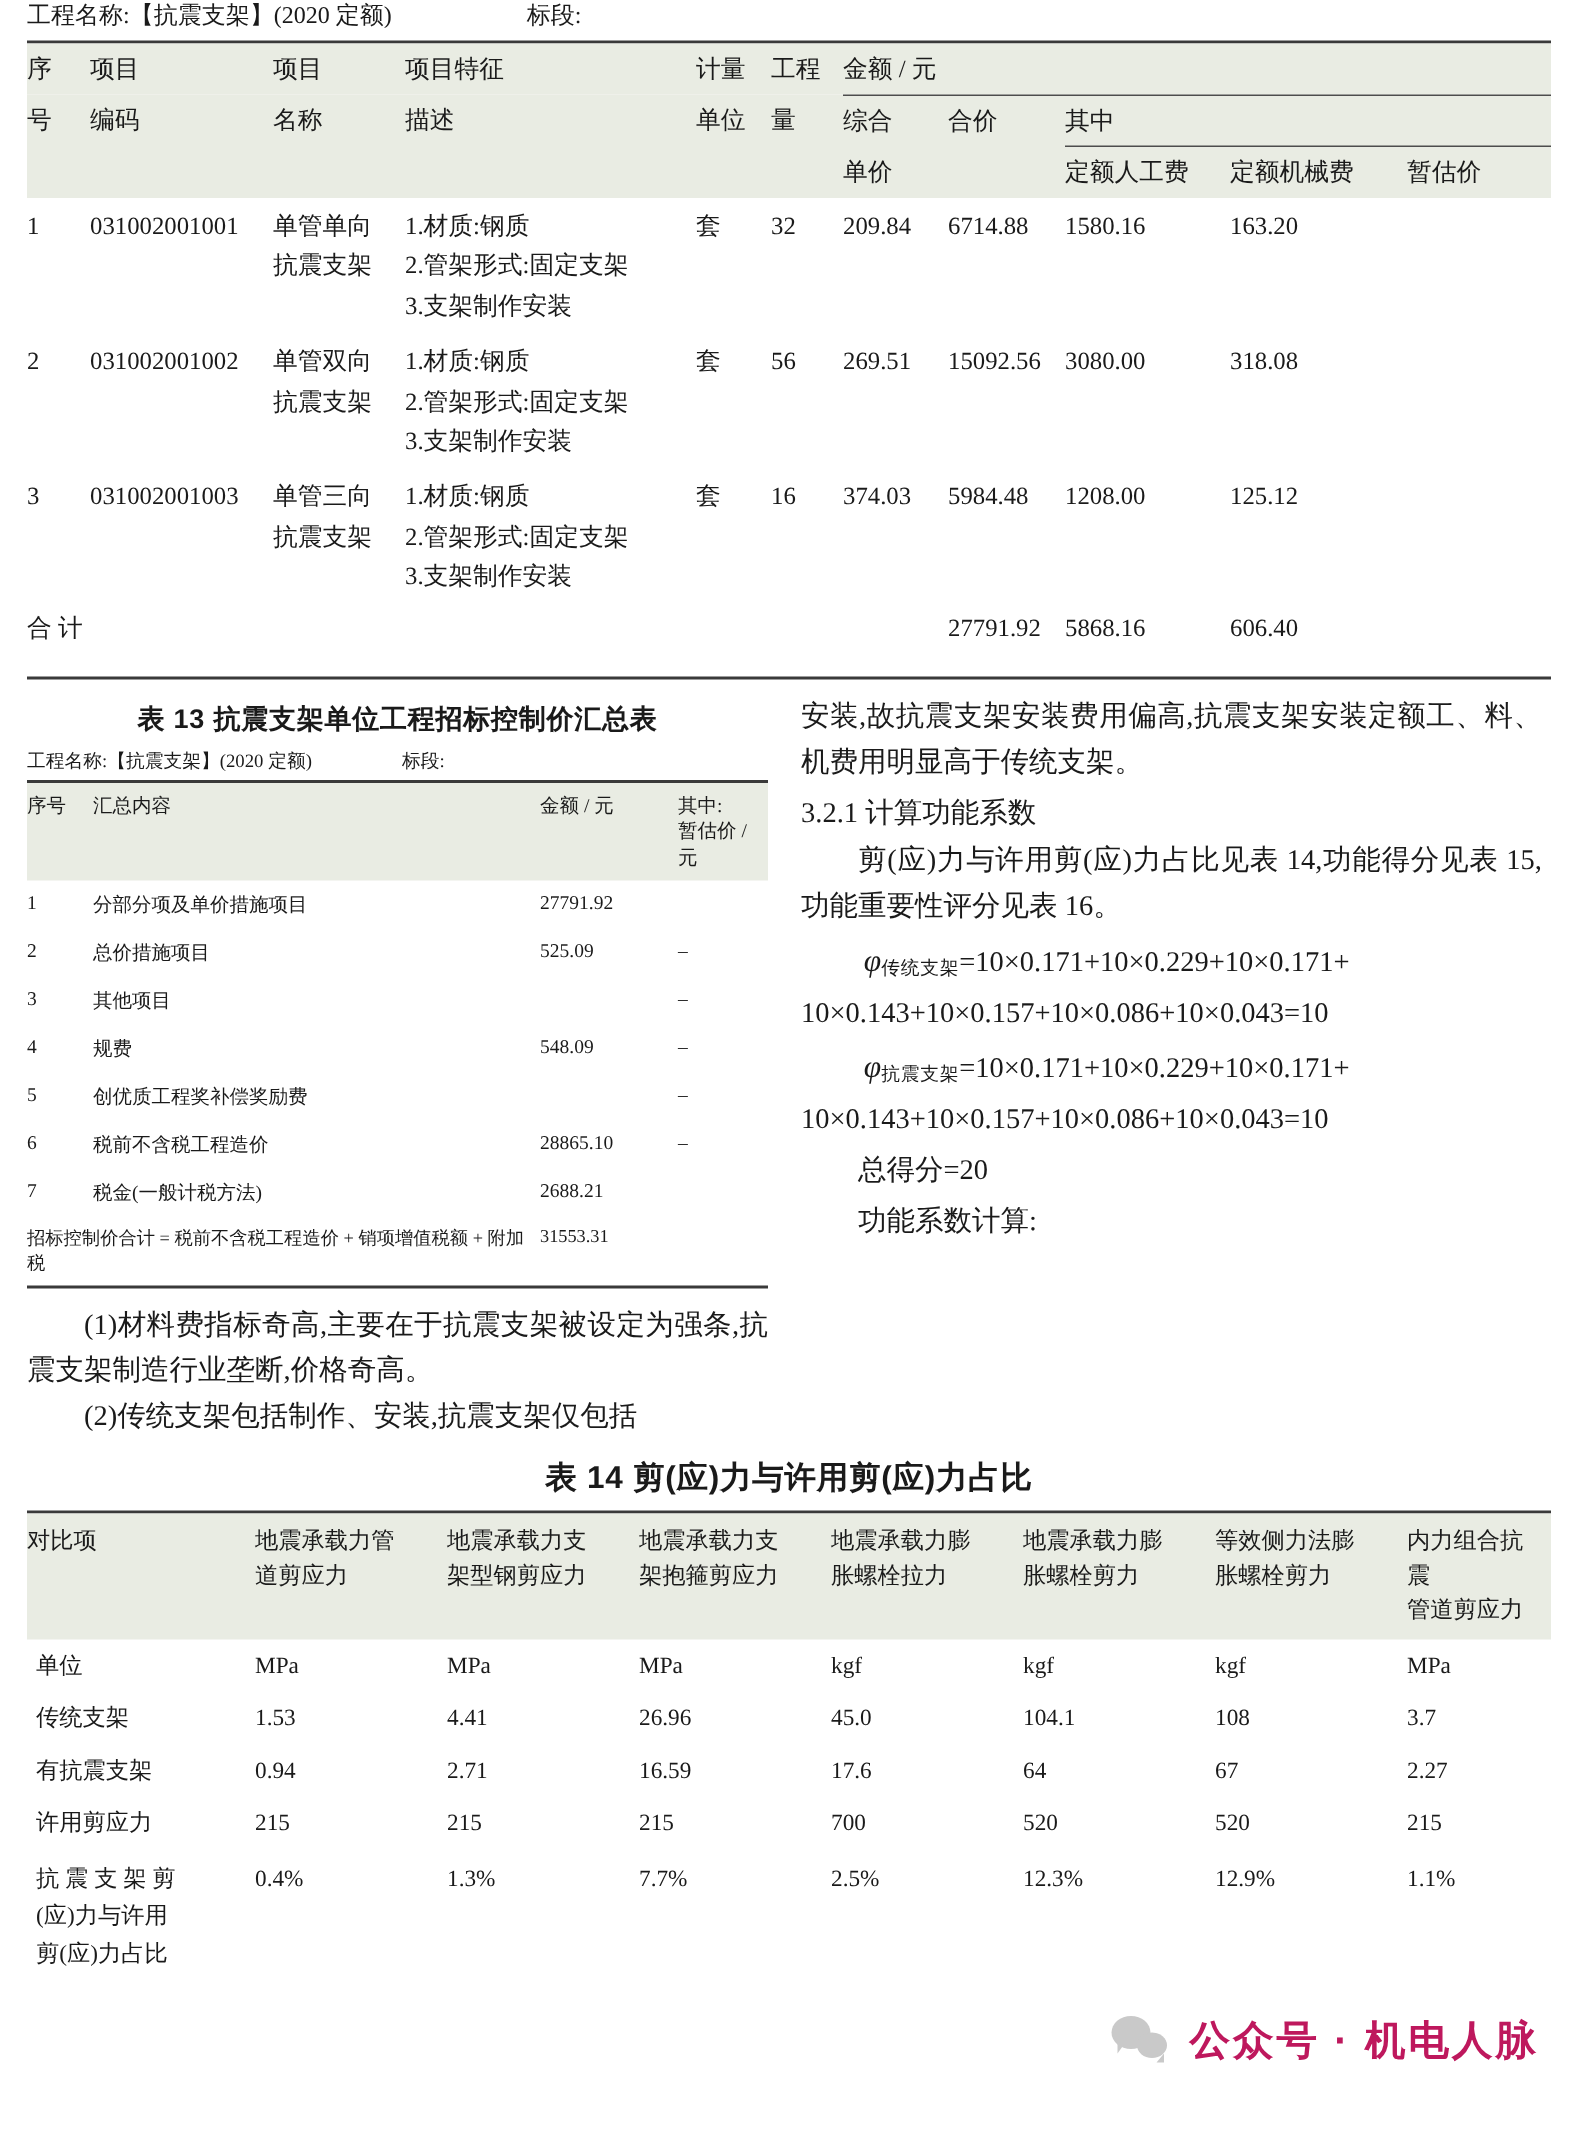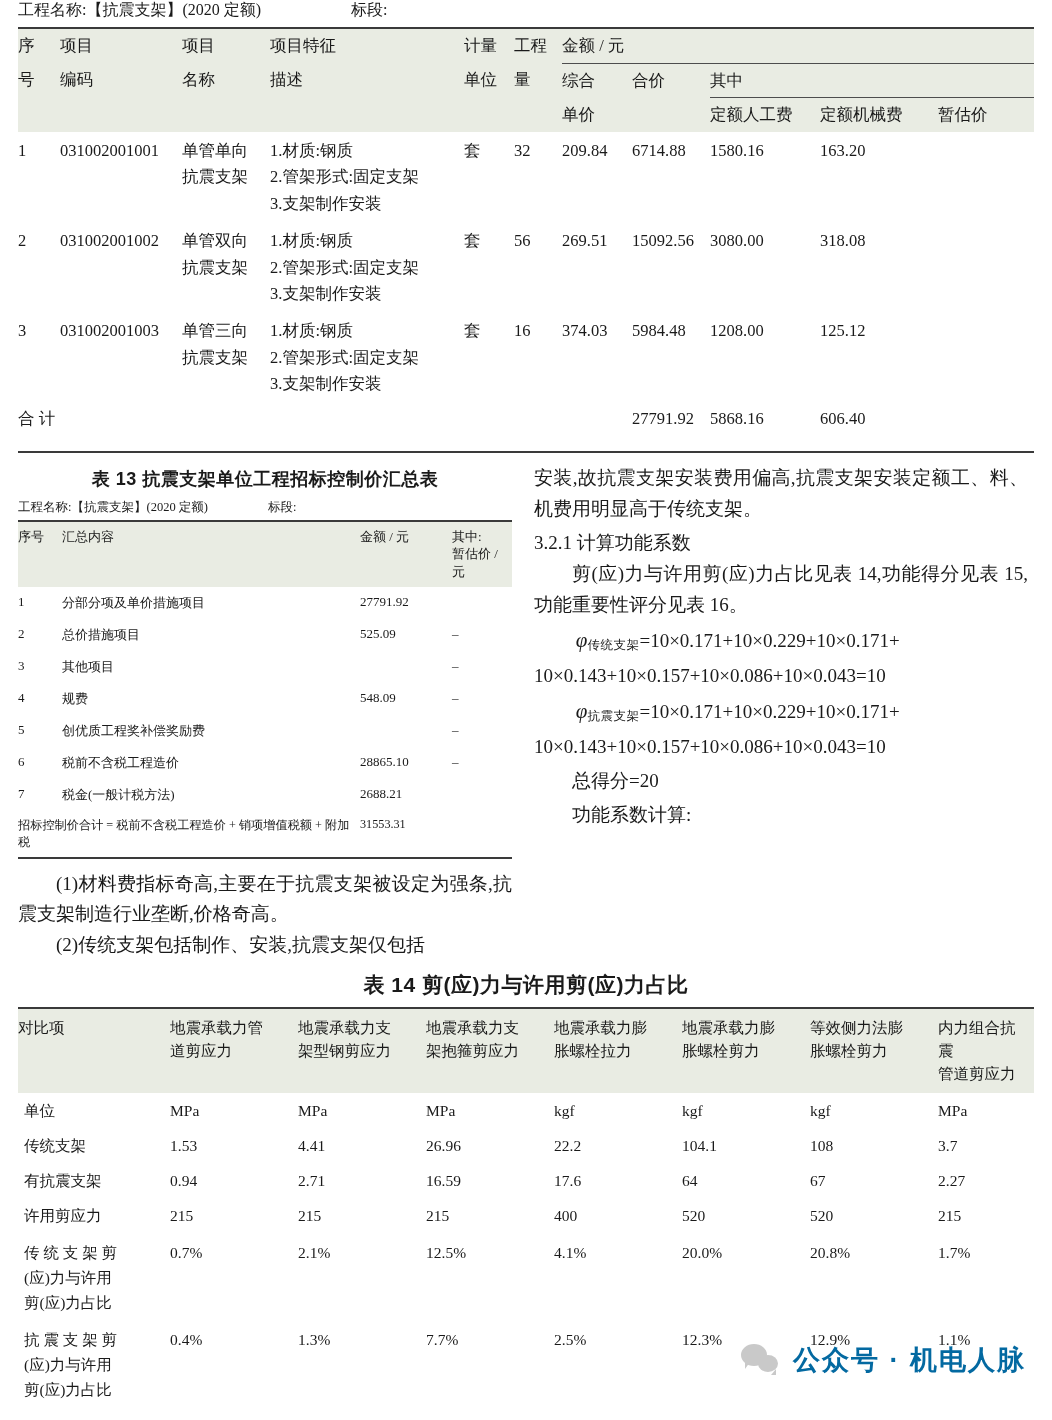--- a/index.html
+++ b/index.html
@@ -93,21 +93,21 @@
   #t14 .body td { padding:6px 6px 6px 0; line-height:1.5; }
   #t14 td.c0 { width:152px; padding-left:6px; }
   #t14 .hdr td.c0 { width:152px; padding-left:0; }
   #t14 .multi td { line-height:1.62; }
 
   
   .watermark {
     position:absolute;
     right:26px; bottom:42px;
     display:flex; align-items:center; gap:12px;
-    color:#0369a1;
+    color:#be185d;
     font-family:"Liberation Sans","DejaVu Sans",sans-serif;
     font-size:27px;
     font-weight:bold;
     letter-spacing:2px;
     pointer-events:none;
   }
   .wc-icon { position:relative; width:40px; height:32px; }
   .wc-icon .b1, .wc-icon .b2 {
     position:absolute; border-radius:50%; background:#c9c9c9;
   }
@@ -450,58 +450,44 @@
           <td>kgf</td>
           <td>kgf</td>
           <td>kgf</td>
           <td>MPa</td>
         </tr>
         <tr>
           <td class="c0">传统支架</td>
           <td>1.53</td>
           <td>4.41</td>
           <td>26.96</td>
-          <td>22.2</td>
+          <td>45.0</td>
           <td>104.1</td>
           <td>108</td>
           <td>3.7</td>
         </tr>
         <tr>
           <td class="c0">有抗震支架</td>
           <td>0.94</td>
           <td>2.71</td>
           <td>16.59</td>
           <td>17.6</td>
           <td>64</td>
           <td>67</td>
           <td>2.27</td>
         </tr>
         <tr>
           <td class="c0">许用剪应力</td>
           <td>215</td>
           <td>215</td>
           <td>215</td>
-          <td>400</td>
+          <td>700</td>
           <td>520</td>
           <td>520</td>
           <td>215</td>
-        </tr>
-        <tr class="multi">
-          <td class="c0">
-            <div>传 统 支 架 剪</div>
-            <div>(应)力与许用</div>
-            <div>剪(应)力占比</div>
-          </td>
-          <td>0.7%</td>
-          <td>2.1%</td>
-          <td>12.5%</td>
-          <td>4.1%</td>
-          <td>20.0%</td>
-          <td>20.8%</td>
-          <td>1.7%</td>
         </tr>
         <tr class="multi">
           <td class="c0">
             <div>抗 震 支 架 剪</div>
             <div>(应)力与许用</div>
             <div>剪(应)力占比</div>
           </td>
           <td>0.4%</td>
           <td>1.3%</td>
           <td>7.7%</td>

